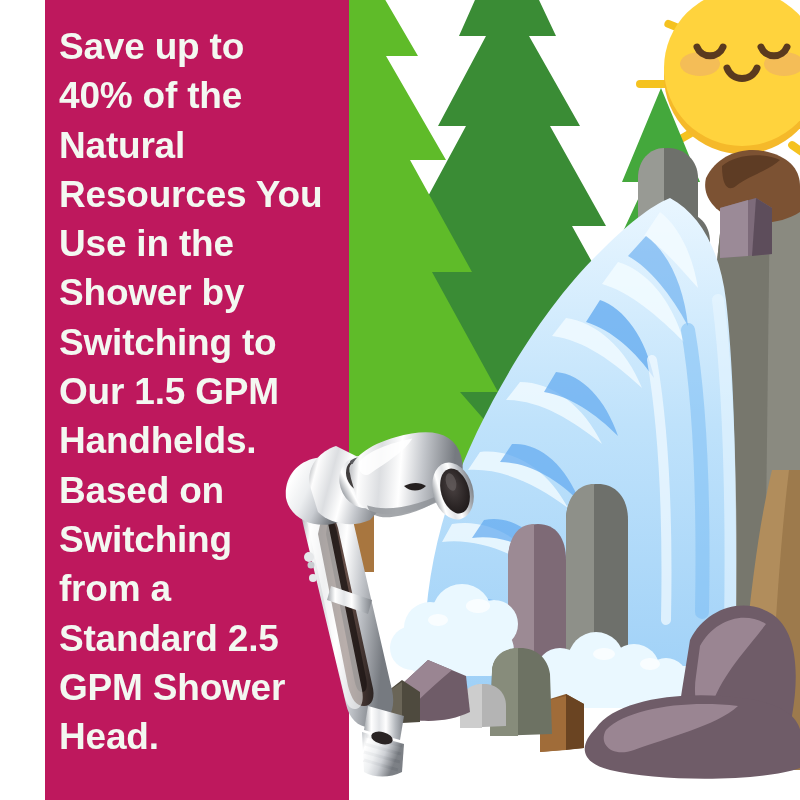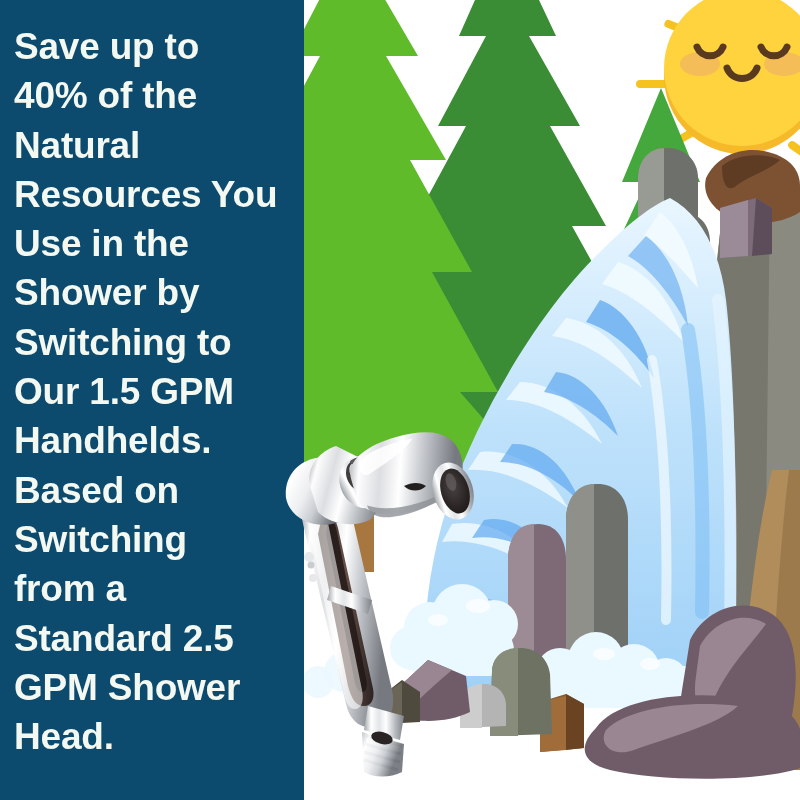--- a/index.html
+++ b/index.html
@@ -276,21 +276,21 @@
     <g stroke="#a9adb2" stroke-width="3" fill="none">
       <path d="M366 736 L402 746"></path>
       <path d="M365 744 L401 754"></path>
       <path d="M364 752 L400 762"></path>
       <path d="M364 760 L398 770"></path>
     </g>
     <path d="M362 732 L404 744 L402 772 C390 778 374 778 364 772 Z" fill="url(#chromeC)" opacity=".9"></path>
     <ellipse cx="382" cy="738" rx="11" ry="6" transform="rotate(14 382 738)" fill="#2a2424"></ellipse>
   </svg>
 
-  <div class="panel" style="background: #0c4a6e; width: 304px; height: 800px;">
+  <div class="panel" style="background: #be185d; width: 304px; height: 800px; margin-left: 45px;">
     <div class="headline" style="color: rgb(243, 248, 241); font-size: 37px; line-height: 49.3px;">Save up to
 40% of the
 Natural
 Resources You
 Use in the
 Shower by
 Switching to
 Our 1.5 GPM
 Handhelds.
 Based on

